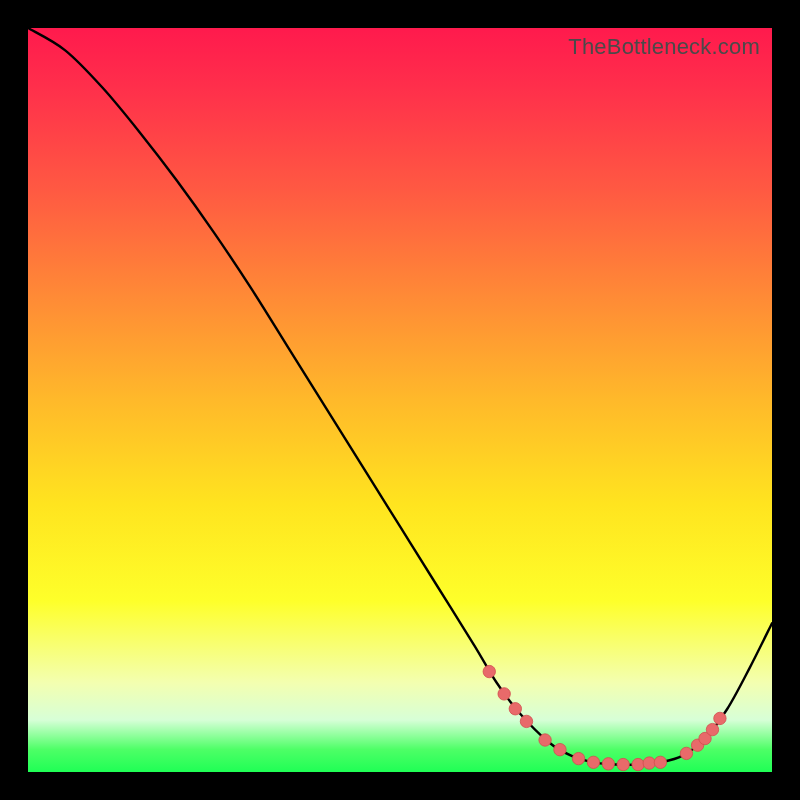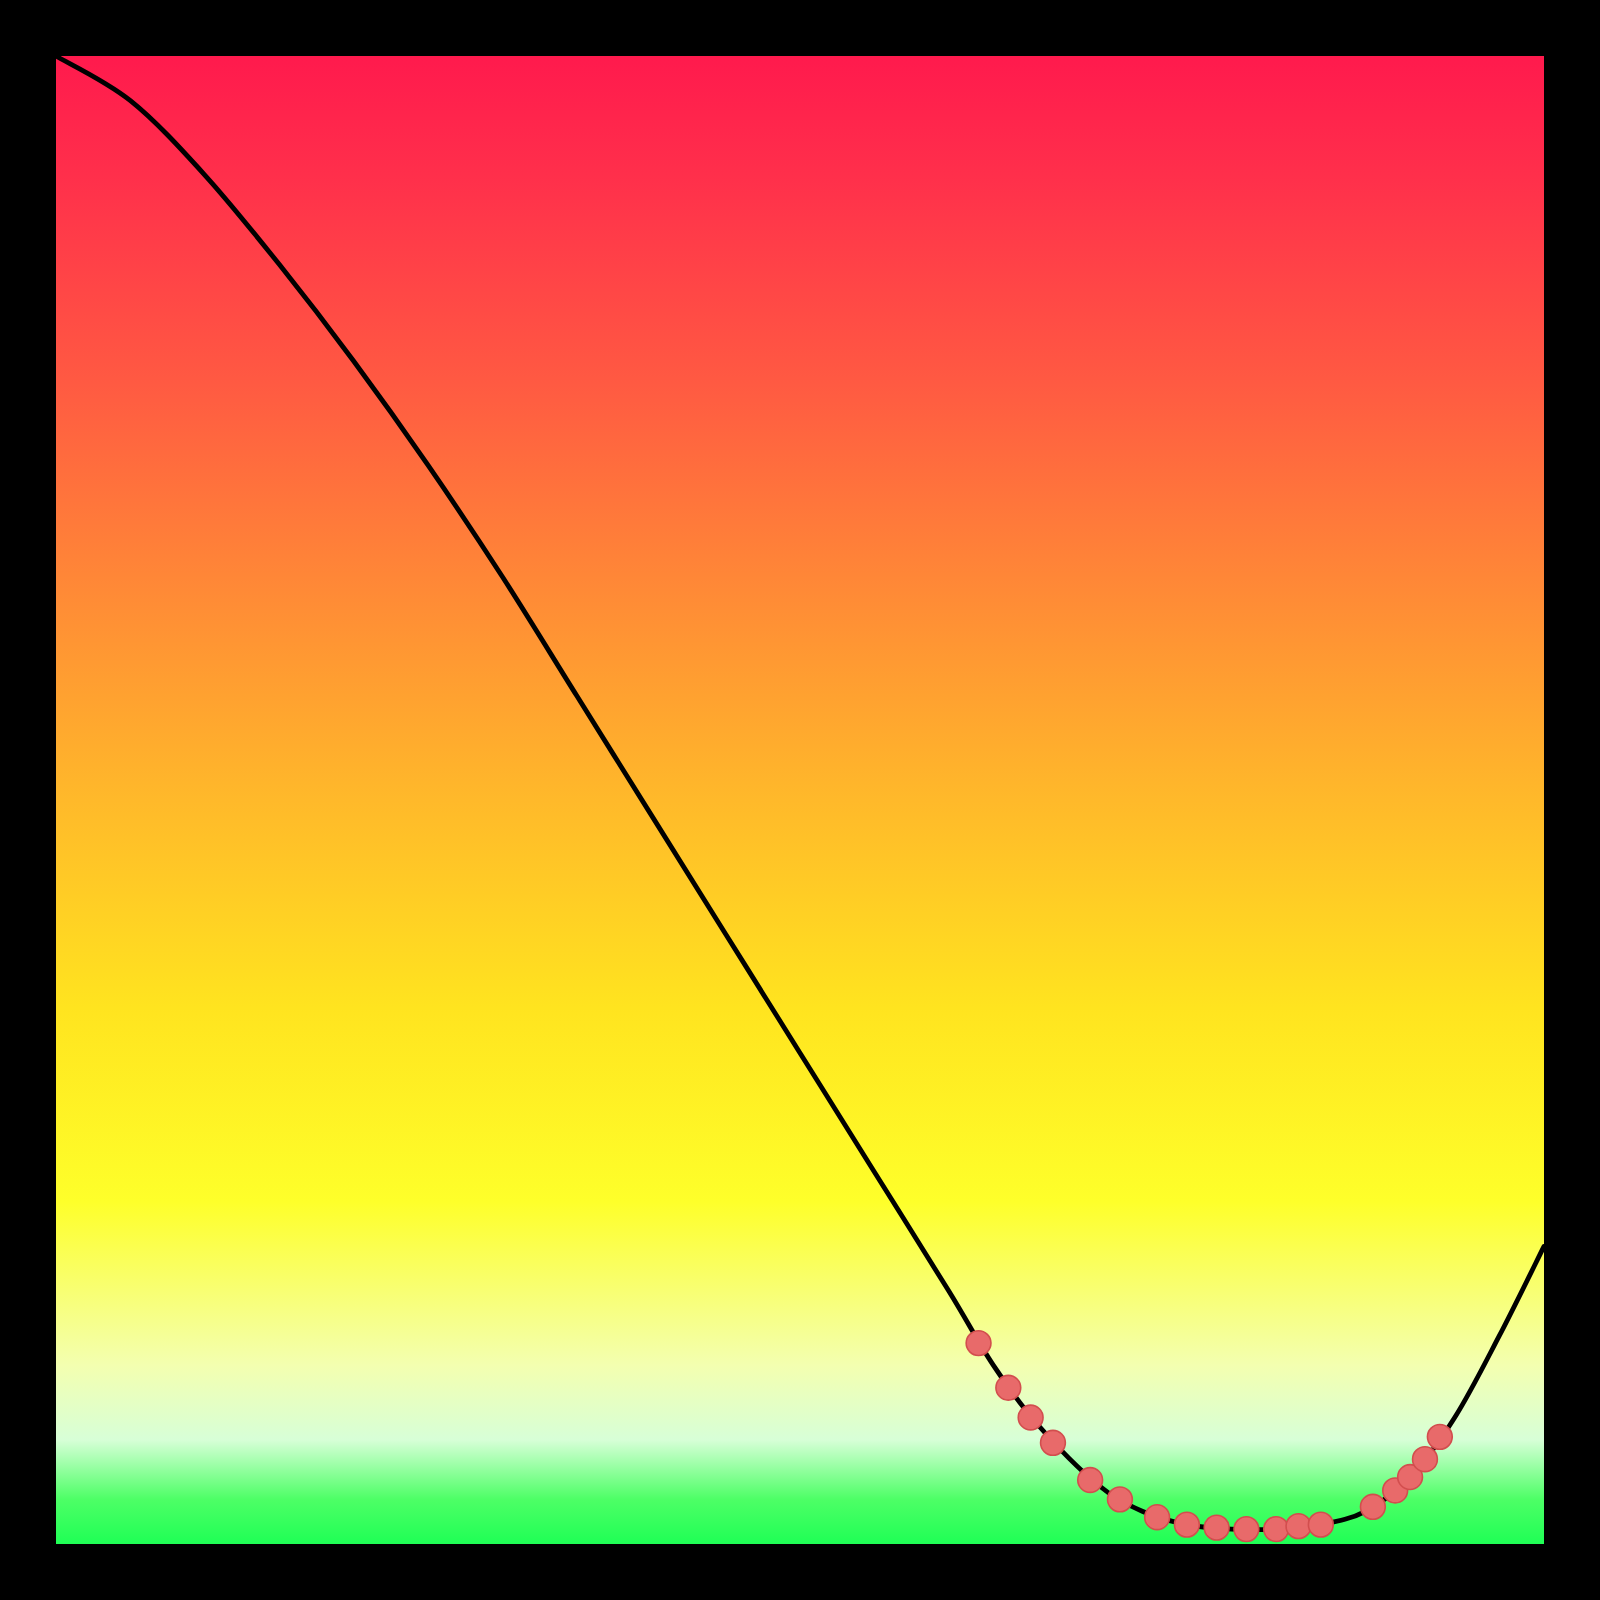--- a/index.html
+++ b/index.html
@@ -56,20 +56,21 @@
     width: 744px;
     height: 744px;
     overflow: visible;
   }
 </style>
 </head>
 <body>
 
 <div class="frame">
   <div class="plot">
+    <div class="watermark">TheBottleneck.com</div>
     <svg class="curve" viewBox="0 0 744 744" preserveAspectRatio="none">
       <path id="curve-path" fill="none" stroke-width="2.4" stroke-linecap="round" stroke-linejoin="round" d="M 0.00 0.00 C 6.20 3.72, 24.80 12.40, 37.20 22.32 C 49.60 32.24, 62.00 45.88, 74.40 59.52 C 86.80 73.16, 99.20 88.66, 111.60 104.16 C 124.00 119.66, 136.40 135.78, 148.80 152.52 C 161.20 169.26, 173.60 186.62, 186.00 204.60 C 198.40 222.58, 210.80 241.18, 223.20 260.40 C 235.60 279.62, 248.00 300.08, 260.40 319.92 C 272.80 339.76, 285.20 359.60, 297.60 379.44 C 310.00 399.28, 322.40 419.12, 334.80 438.96 C 347.20 458.80, 359.60 478.64, 372.00 498.48 C 384.40 518.32, 396.80 538.16, 409.20 558.00 C 421.60 577.84, 436.48 601.40, 446.40 617.52 C 456.32 633.64, 461.28 643.56, 468.72 654.72 C 476.16 665.88, 482.36 674.56, 491.04 684.48 C 499.72 694.40, 512.12 707.05, 520.80 714.24 C 529.48 721.43, 535.68 724.28, 543.12 727.63 C 550.56 730.98, 558.00 732.84, 565.44 734.33 C 572.88 735.82, 580.32 736.19, 587.76 736.56 C 595.20 736.93, 602.64 736.93, 610.08 736.56 C 617.52 736.19, 624.96 735.82, 632.40 734.33 C 639.84 732.84, 647.28 731.60, 654.72 727.63 C 662.16 723.66, 669.60 718.33, 677.04 710.52 C 684.48 702.71, 691.92 692.54, 699.36 680.76 C 706.80 668.98, 714.24 654.10, 721.68 639.84 C 729.12 625.58, 740.28 602.64, 744.00 595.20" stroke="#000000"></path>
       <g id="markers">
           <circle cx="461.28" cy="643.56" r="6.2" fill="#e86a6a" stroke="#d24e4e" stroke-width="0.8"></circle>
           <circle cx="476.16" cy="665.88" r="6.2" fill="#e86a6a" stroke="#d24e4e" stroke-width="0.8"></circle>
           <circle cx="487.32" cy="680.76" r="6.2" fill="#e86a6a" stroke="#d24e4e" stroke-width="0.8"></circle>
           <circle cx="498.48" cy="693.41" r="6.2" fill="#e86a6a" stroke="#d24e4e" stroke-width="0.8"></circle>
           <circle cx="517.08" cy="712.01" r="6.2" fill="#e86a6a" stroke="#d24e4e" stroke-width="0.8"></circle>
           <circle cx="531.96" cy="721.68" r="6.2" fill="#e86a6a" stroke="#d24e4e" stroke-width="0.8"></circle>
           <circle cx="550.56" cy="730.61" r="6.2" fill="#e86a6a" stroke="#d24e4e" stroke-width="0.8"></circle>

